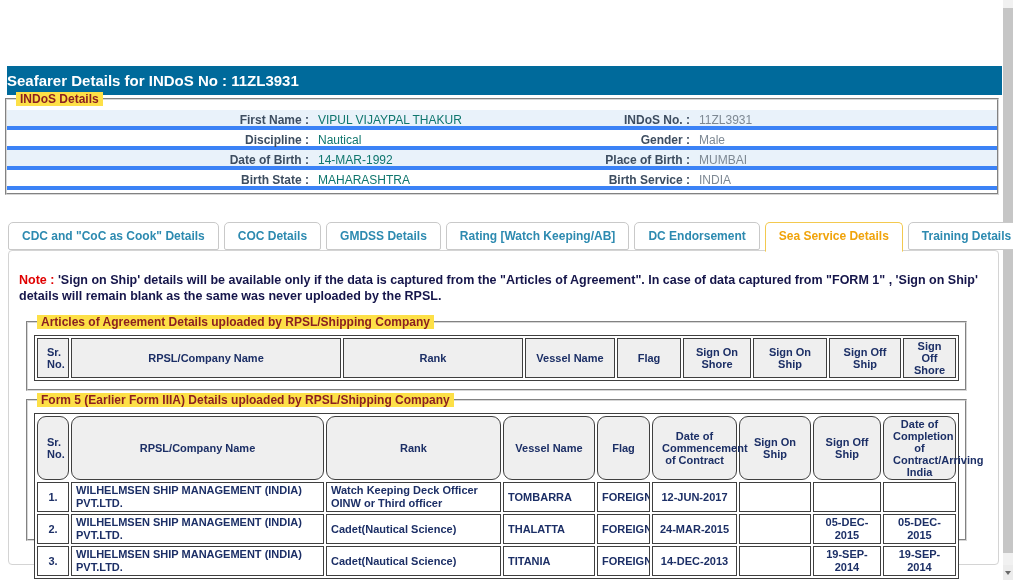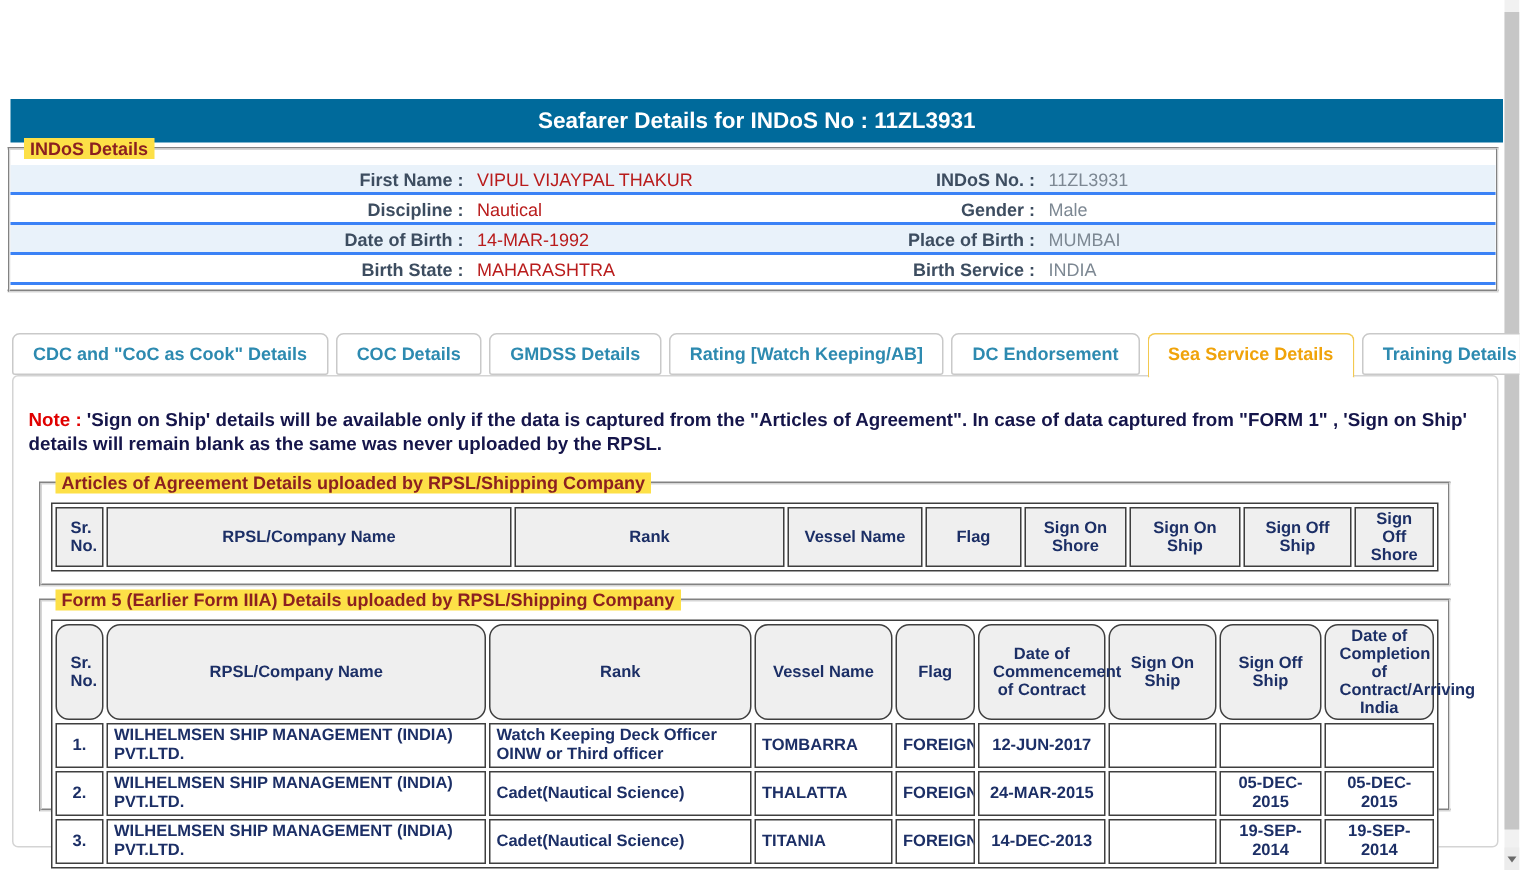--- a/index.html
+++ b/index.html
@@ -2,36 +2,36 @@
 <html><head>
 <meta charset="utf-8">
 <style>
   * { margin:0; padding:0; box-sizing:border-box; }
   html,body { width:1013px; height:580px; background:#ffffff; overflow:hidden;
               font-family:"Liberation Sans", sans-serif; position:relative; }
 
   
   .titlebar { position:absolute; left:7px; top:66px; width:995px; height:29px;
               background:#006a9b; color:#ffffff; font-size:15px; font-weight:bold;
-              text-align:center; line-height:29px; }
+              text-align:left; line-height:29px; }
 
   
   .fset { position:absolute; border:2px groove #d6d6d6; background:#ffffff; }
   .fset > .legend { position:absolute; top:-8px; left:9px; background:#fde047;
                     padding:0 4px; color:#8b2020; font-weight:bold; font-size:12px;
                     line-height:14px; white-space:nowrap; }
 
   
   .indos-fset { left:5px; top:98px; width:994px; height:97px; }
   .indos-rows { margin-top:10px; }
   .ind-row { display:flex; height:20px; line-height:20px; font-size:12px;
-             border-bottom:2px solid #3b82f6; }
+             border-bottom:4px solid #3b82f6; }
   .ind-row.band { background:#e9f2fa; }
   .lbl-l { width:302px; text-align:right; font-weight:bold; color:#3d4d60; }
-  .val-l { width:255px; padding-left:9px; color:#b91c1c; white-space:nowrap; overflow:hidden; }
+  .val-l { width:255px; padding-left:9px; color:#0f766e; white-space:nowrap; overflow:hidden; }
   .lbl-r { width:126px; text-align:right; font-weight:bold; color:#3d4d60; white-space:nowrap; }
   .val-r { flex:1; padding-left:9px; color:#7d8893; white-space:nowrap; }
 
   
   .tabs { position:absolute; left:8px; top:222px; height:30px; display:flex; gap:5px; z-index:2; }
   .tab { height:28px; line-height:26px; padding:0 13px; background:#ffffff;
          border:1px solid #c9c9c9; border-radius:5px 5px 2px 2px;
          color:#2d8ab0; font-size:12px; font-weight:bold; white-space:nowrap; cursor:pointer; }
   .tab.active { border-color:#f3c94f; border-bottom-color:#ffffff; color:#f0a30a;
                 height:30px; border-radius:5px 5px 0 0; }

